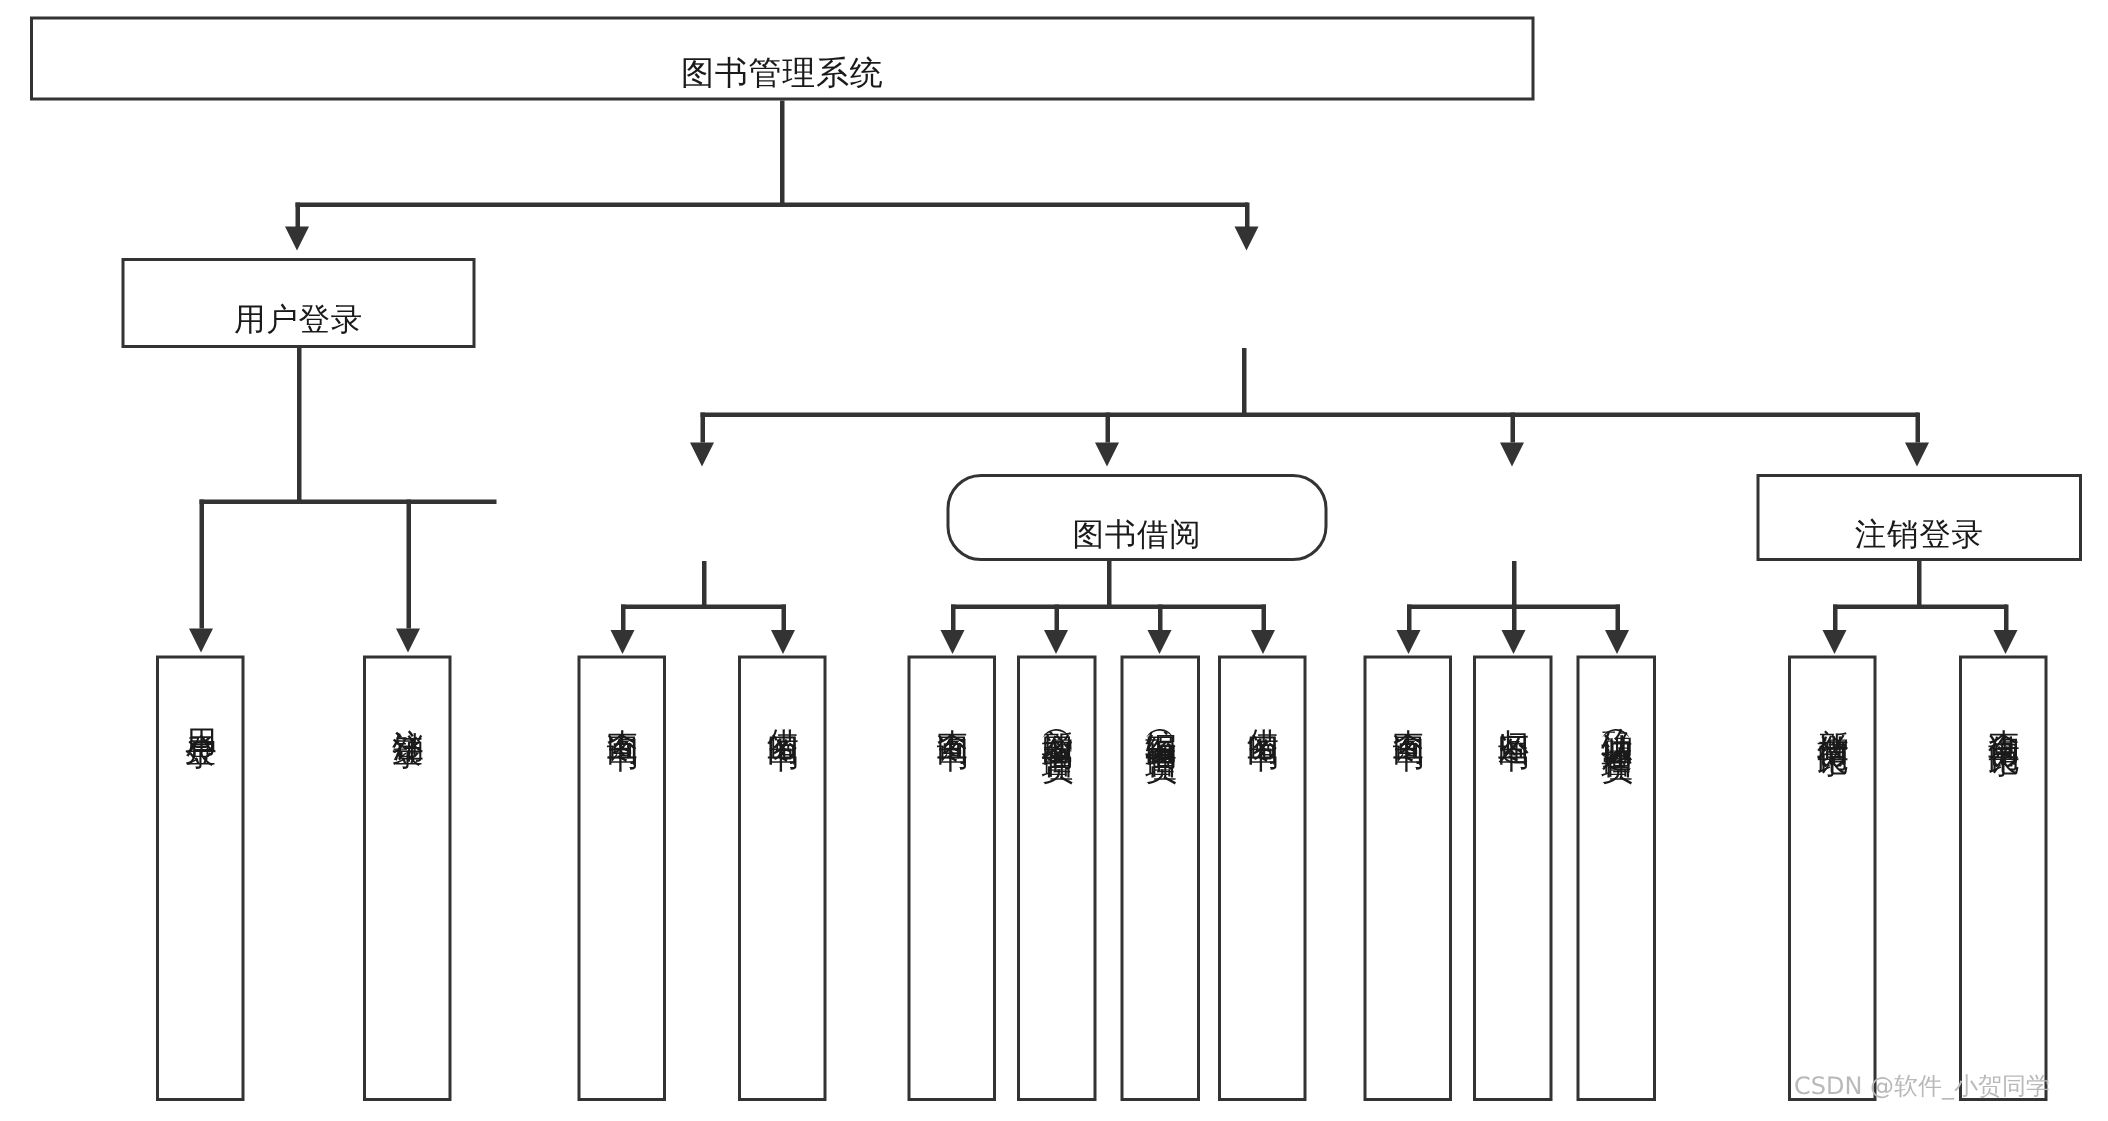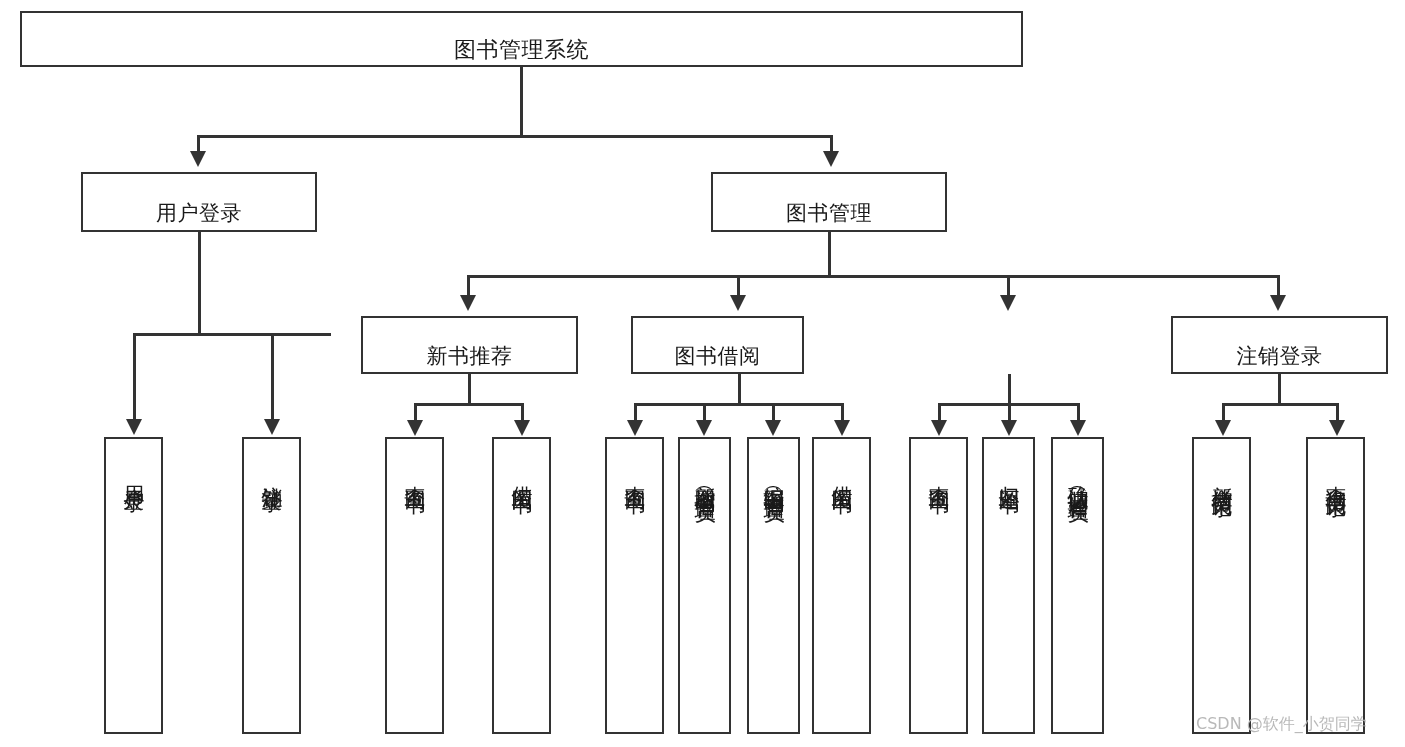--- a/index.html
+++ b/index.html
@@ -98,47 +98,41 @@
 
   <div class="line-h" style="left:197px; top:135px; width:635px;"></div>
 
   <div class="line-v" style="left:197px; top:135px; height:18px;"></div>
   <div class="arrow" style="left:190px; top:151px;"></div>
   <div class="line-v" style="left:830px; top:135px; height:18px;"></div>
   <div class="arrow" style="left:823px; top:151px;"></div>
 
   <div class="node horiz" style="left:81px; top:172px; width:236px; height:60px;">
     <span class="label">用户登录</span>
-  </div>
-  <div class="node horiz" style="left:711px; top:172px; width:236px; height:60px;">
-    <span class="label">图书管理</span>
   </div>
 
   <div class="line-v" style="left:198px; top:232px; height:103px;"></div>
   <div class="line-h" style="left:133px; top:333px; width:198px;"></div>
   <div class="line-v" style="left:133px; top:333px; height:86px;"></div>
   <div class="arrow" style="left:126px; top:419px;"></div>
   <div class="line-v" style="left:271px; top:333px; height:86px;"></div>
   <div class="arrow" style="left:264px; top:419px;"></div>
 
   <div class="line-v" style="left:828px; top:232px; height:45px;"></div>
   <div class="line-h" style="left:467px; top:275px; width:812px;"></div>
   <div class="line-v" style="left:467px; top:275px; height:20px;"></div>
   <div class="arrow" style="left:460px; top:295px;"></div>
   <div class="line-v" style="left:737px; top:275px; height:20px;"></div>
   <div class="arrow" style="left:730px; top:295px;"></div>
   <div class="line-v" style="left:1007px; top:275px; height:20px;"></div>
   <div class="arrow" style="left:1000px; top:295px;"></div>
   <div class="line-v" style="left:1277px; top:275px; height:20px;"></div>
   <div class="arrow" style="left:1270px; top:295px;"></div>
 
-  <div class="node horiz" style="left:361px; top:316px; width:217px; height:58px;">
-    <span class="label">新书推荐</span>
-  </div>
-  <div class="node horiz" style="left:631px; top:316px; width:173px; height:58px;">
+  <div class="node horiz" style="left:631px; top:316px; width:254px; height:58px;border-radius:23px;">
     <span class="label">图书借阅</span>
   </div>
   <div class="node horiz" style="left:1171px; top:316px; width:217px; height:58px;">
     <span class="label">注销登录</span>
   </div>
 
   <div class="line-v" style="left:468px; top:374px; height:31px;"></div>
   <div class="line-h" style="left:414px; top:403px; width:110px;"></div>
   <div class="line-v" style="left:414px; top:403px; height:17px;"></div>
   <div class="arrow" style="left:407px; top:420px;"></div>

